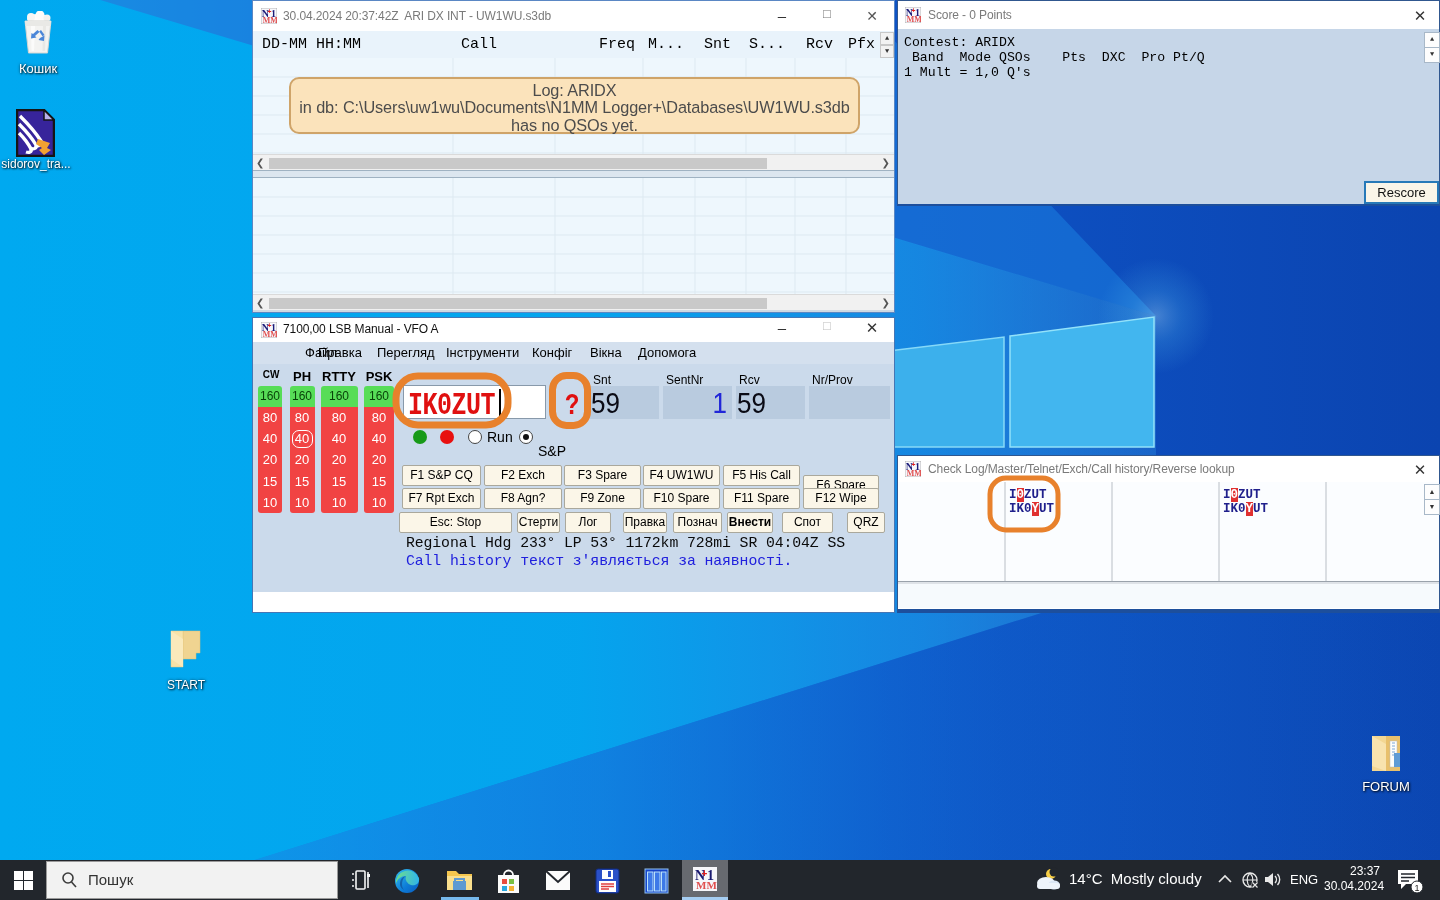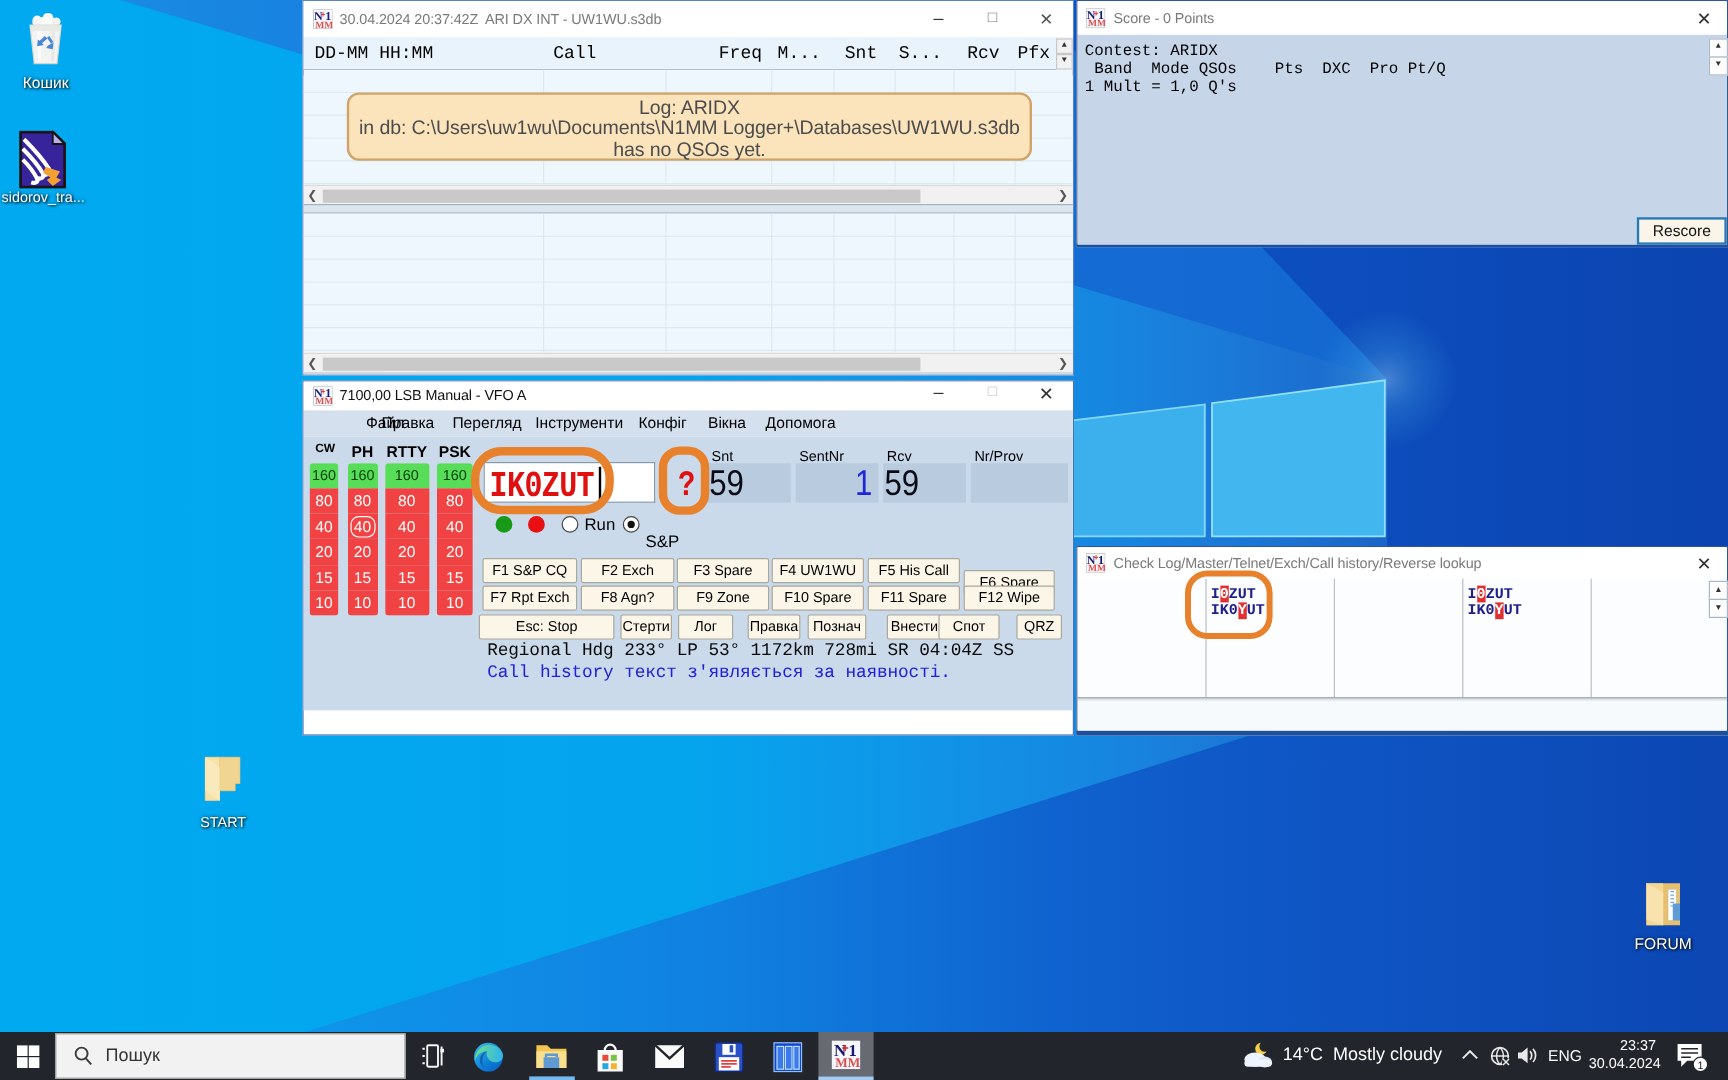--- a/index.html
+++ b/index.html
@@ -448,21 +448,21 @@
       <div class="fnb abs" style="left:231px;top:124px;width:78px;">F8 Agn?</div>
       <div class="fnb abs" style="left:311px;top:124px;width:77px;">F9 Zone</div>
       <div class="fnb abs" style="left:390px;top:124px;width:77px;">F10 Spare</div>
       <div class="fnb abs" style="left:470px;top:124px;width:77px;">F11 Spare</div>
       <div class="fnb abs" style="left:550px;top:124px;width:76px;">F12 Wipe</div>
       <div class="fnb abs" style="left:146px;top:148px;width:113px;">Esc: Stop</div>
       <div class="fnb abs" style="left:264px;top:148px;width:43px;">Стерти</div>
       <div class="fnb abs" style="left:312px;top:148px;width:46px;">Лог</div>
       <div class="fnb abs" style="left:370px;top:148px;width:44px;">Правка</div>
       <div class="fnb abs" style="left:420px;top:148px;width:49px;">Познач</div>
-      <div class="fnb abs" style="left:486px;top:148px;width:46px;">Внести</div>
+      <div class="fnb abs" style="left:474px;top:148px;width:46px;font-weight:bold;">Внести</div>
       <div class="fnb abs" style="left:529px;top:148px;width:51px;">Спот</div>
       <div class="fnb abs" style="left:594px;top:148px;width:38px;">QRZ</div>
 
       <div class="mono abs" style="left:153px;top:171px;font-size:14.8px;color:#0a0a0a;letter-spacing:-0.1px;">Regional Hdg 233° LP 53° 1172km 728mi SR 04:04Z SS</div>
       <div class="mono abs" style="left:153px;top:189px;font-size:14.8px;color:#2020dd;letter-spacing:-0.1px;">Call history текст з'являється за наявності.</div>
     </div>
 
   </div>
 
   <div class="win" id="checkwin" style="left:897px;top:455px;width:543px;height:158px;border-color:#30578f;border-bottom:4px solid #1d4f9c;">

